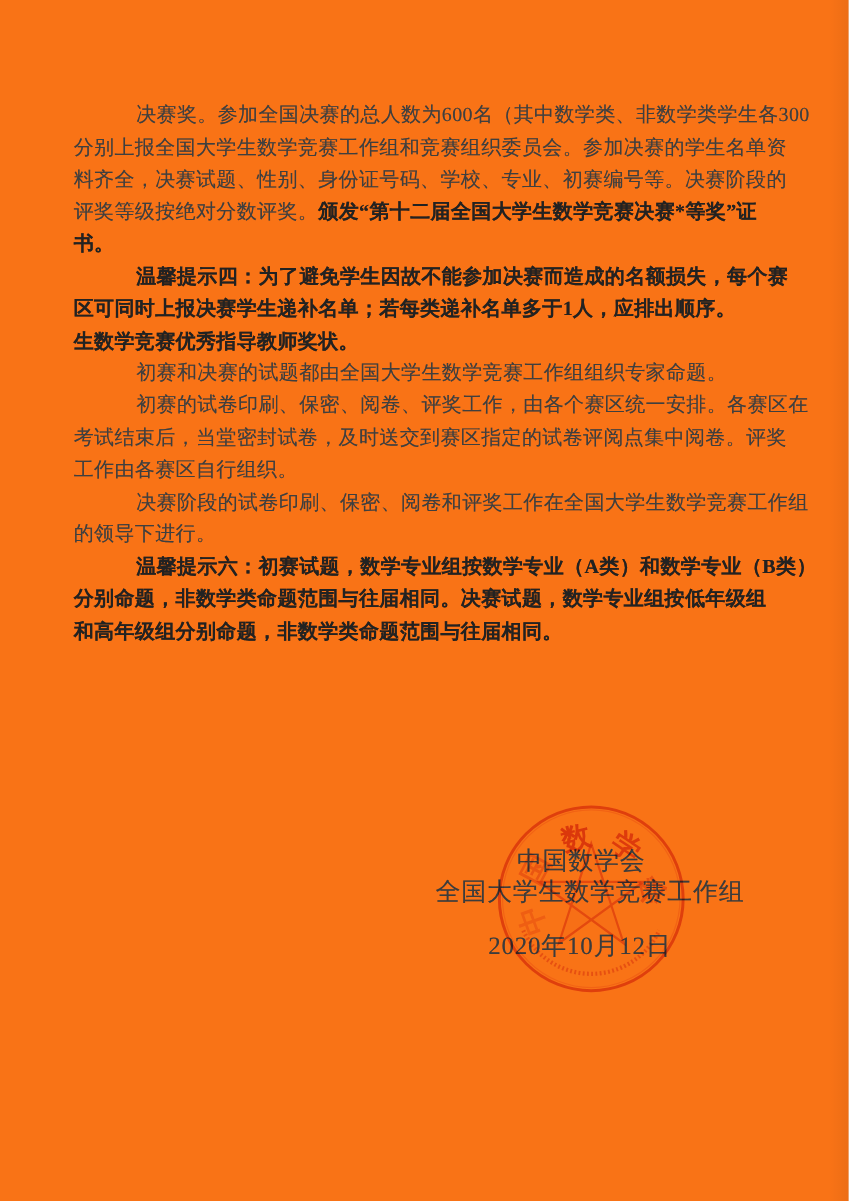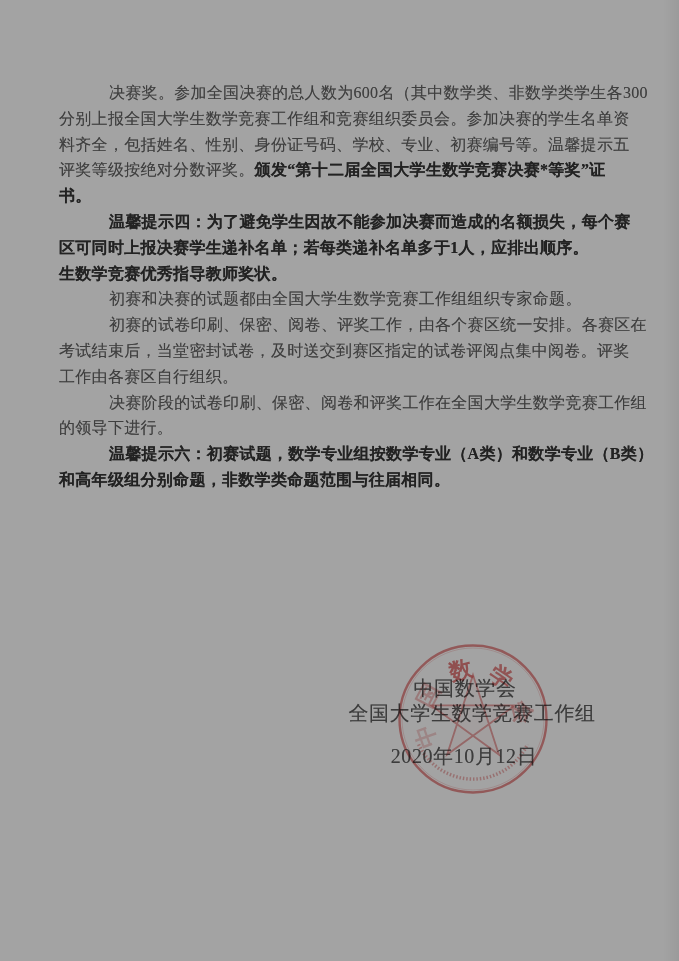--- a/index.html
+++ b/index.html
@@ -4,21 +4,21 @@
 <style>
   html, body {
     margin: 0;
     padding: 0;
     background: #e9e9e9;
   }
   .page {
     position: relative;
     width: 679px;
     height: 961px;
-    background: #a3a3a3;
+    background: #f97316;
     overflow: hidden;
     font-family: "Liberation Serif", "DejaVu Serif", serif;
   }
   
   .page::after {
     content: "";
     position: absolute;
     right: 0; top: 0; bottom: 0;
     width: 16px;
     background: linear-gradient(to right, rgba(0,0,0,0), rgba(0,0,0,0.05));
@@ -82,33 +82,34 @@
   }
 </style>
 </head>
 <body>
 
 <div class="page">
 
   <div class="doc-body">
       <div class="line indent"><span>决赛奖。参加全国决赛的总人数为600名（其中数学类、非数学类学生各300</span></div>
       <div class="line"><span>分别上报全国大学生数学竞赛工作组和竞赛组织委员会。参加决赛的学生名单资</span></div>
-      <div class="line"><span>料齐全，包括姓名、性别、身份证号码、学校、专业、初赛编号等。温馨提示五</span></div>
+      <div class="line"><span>料齐全，决赛试题、性别、身份证号码、学校、专业、初赛编号等。决赛阶段的</span></div>
       <div class="line"><span>评奖等级按绝对分数评奖。</span><span class="bold">颁发“第十二届全国大学生数学竞赛决赛*等奖”证</span></div>
       <div class="line"><span class="bold">书。</span></div>
       <div class="line indent"><span class="bold">温馨提示四：为了避免学生因故不能参加决赛而造成的名额损失，每个赛</span></div>
       <div class="line"><span class="bold">区可同时上报决赛学生递补名单；若每类递补名单多于1人，应排出顺序。</span></div>
       <div class="line"><span class="bold">生数学竞赛优秀指导教师奖状。</span></div>
       <div class="line indent"><span>初赛和决赛的试题都由全国大学生数学竞赛工作组组织专家命题。</span></div>
       <div class="line indent"><span>初赛的试卷印刷、保密、阅卷、评奖工作，由各个赛区统一安排。各赛区在</span></div>
       <div class="line"><span>考试结束后，当堂密封试卷，及时送交到赛区指定的试卷评阅点集中阅卷。评奖</span></div>
       <div class="line"><span>工作由各赛区自行组织。</span></div>
       <div class="line indent"><span>决赛阶段的试卷印刷、保密、阅卷和评奖工作在全国大学生数学竞赛工作组</span></div>
       <div class="line"><span>的领导下进行。</span></div>
       <div class="line indent"><span class="bold">温馨提示六：初赛试题，数学专业组按数学专业（A类）和数学专业（B类）</span></div>
+      <div class="line"><span class="bold">分别命题，非数学类命题范围与往届相同。决赛试题，数学专业组按低年级组</span></div>
       <div class="line"><span class="bold">和高年级组分别命题，非数学类命题范围与往届相同。</span></div>
     </div>
 
   <div class="signature">
     <div class="sig-line sig-org">中国数学会</div>
     <div class="sig-line sig-committee">全国大学生数学竞赛工作组</div>
     <div class="sig-line sig-date">2020年10月12日</div>
   </div>
 
   <svg class="seal" viewBox="0 0 156 156">

